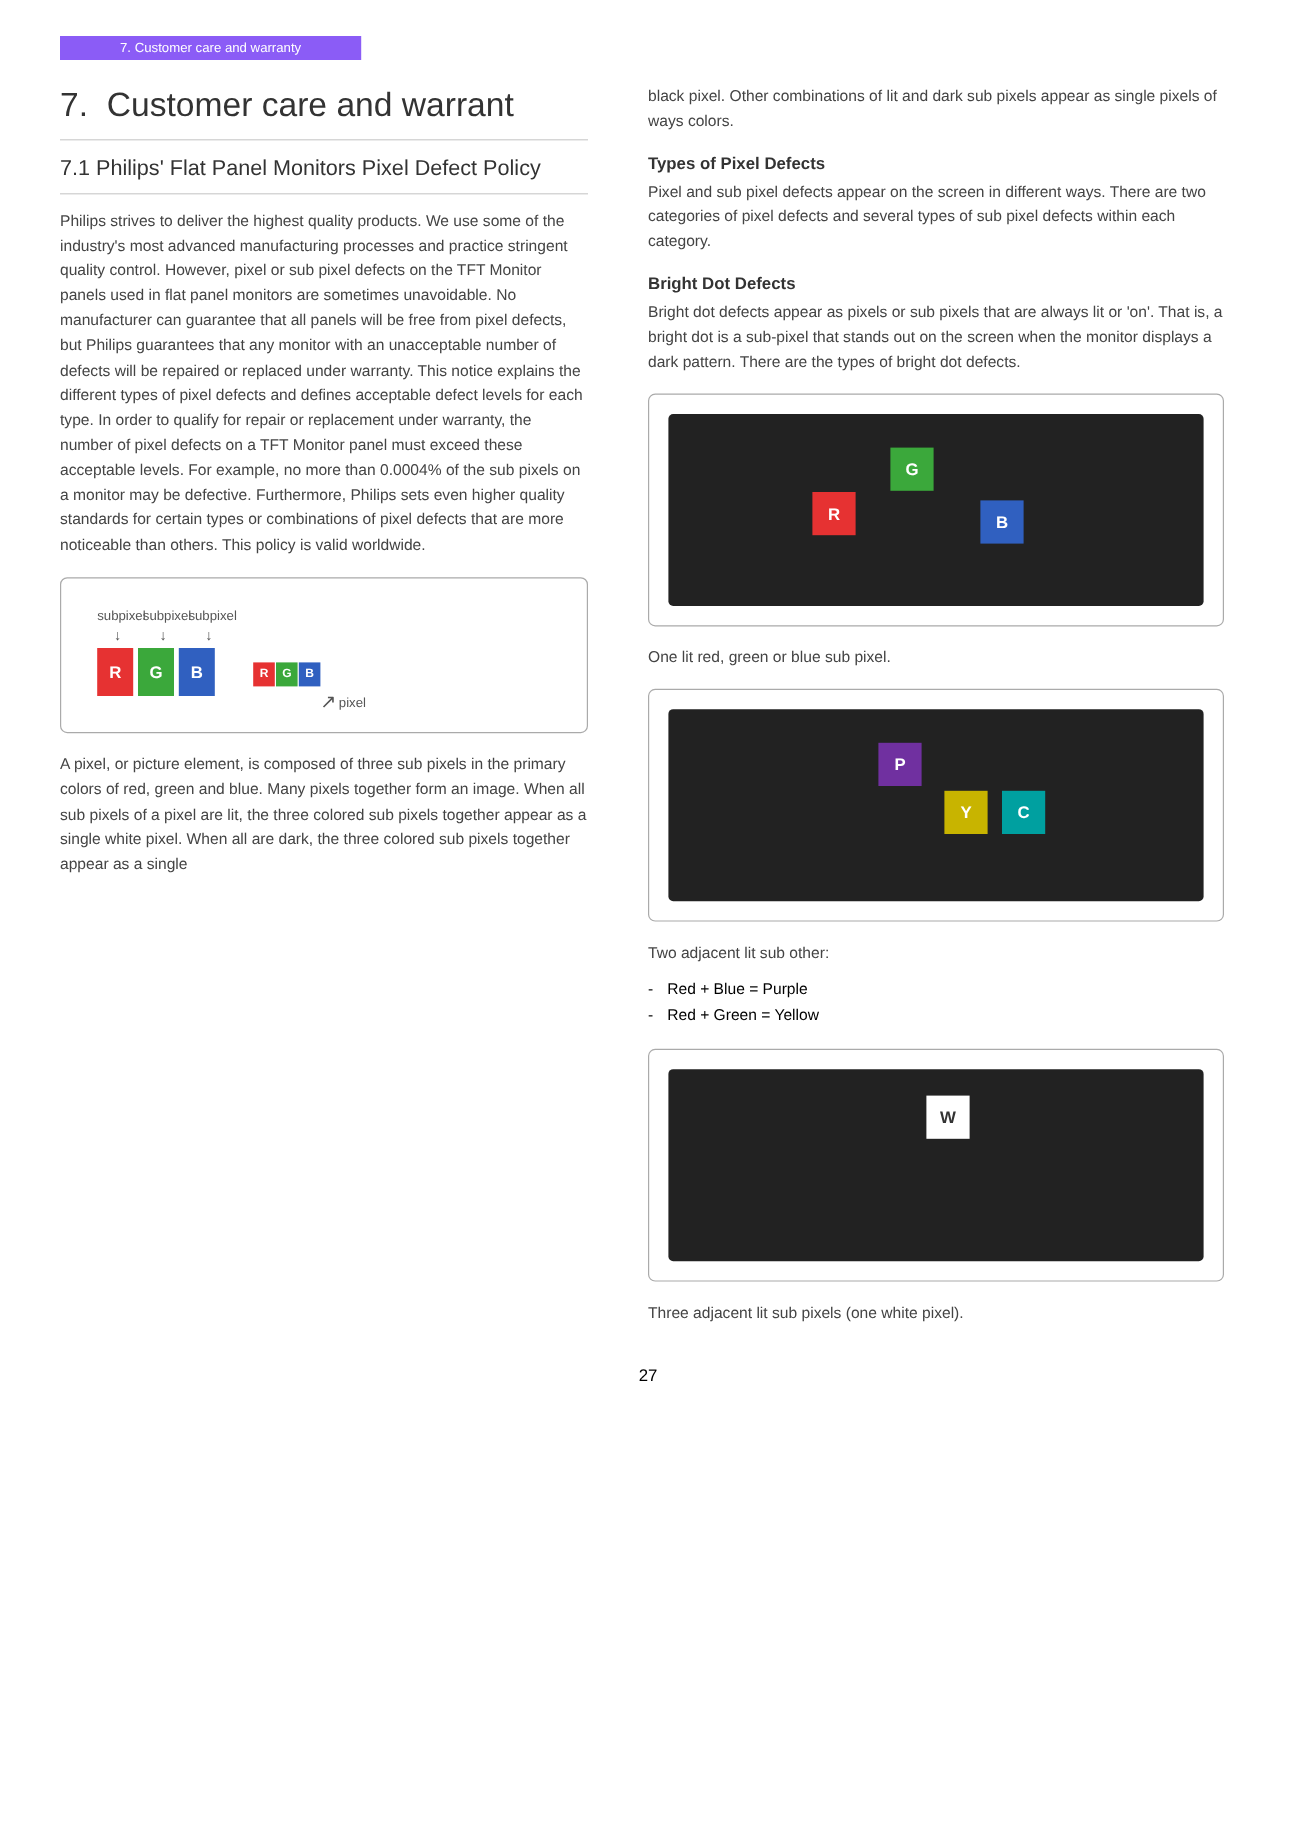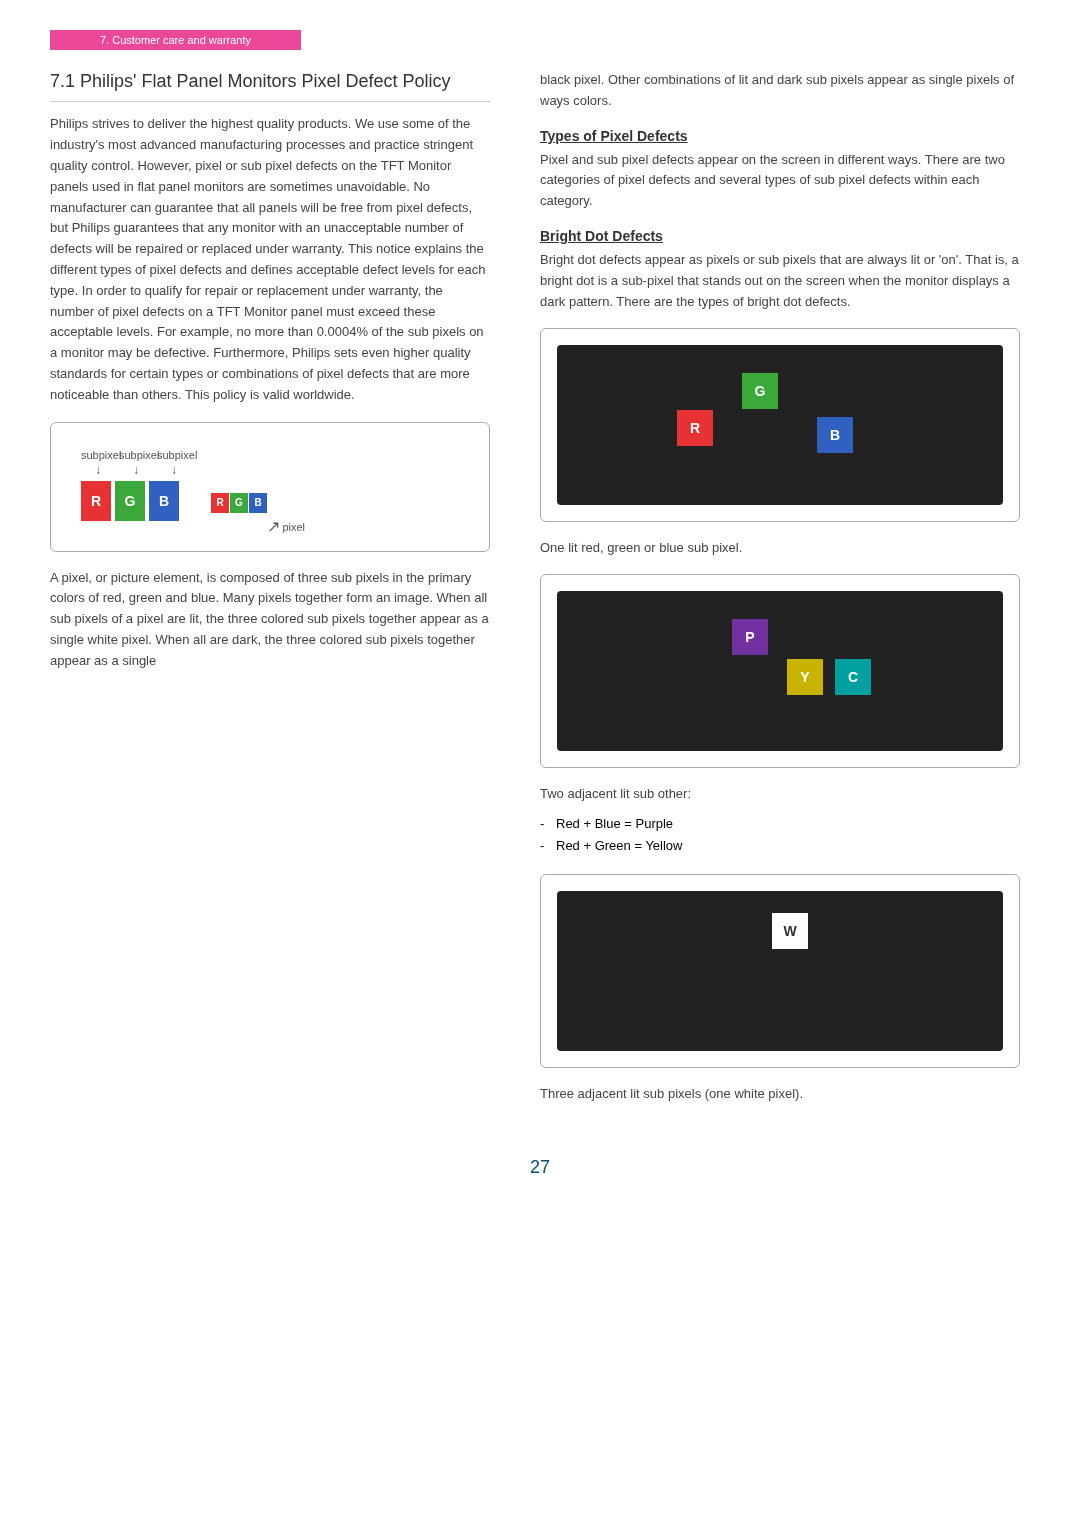--- a/index.html
+++ b/index.html
@@ -17,21 +17,21 @@
       width: 1080px;
       min-height: 1526px;
       background: #fff;
       display: flex;
       flex-direction: column;
       padding: 30px 0 40px 0;
     }
 
     
     .breadcrumb-bar {
-      background: #ec4899;
+      background: #8b5cf6;
       color: #fff;
       font-size: 11px;
       padding: 4px 50px;
       margin-bottom: 20px;
       display: inline-block;
       width: fit-content;
       margin-left: 50px;
     }
 
     .two-col {
@@ -68,21 +68,20 @@
       border-bottom: 1px solid #ccc;
       padding-bottom: 8px;
       line-height: 1.3;
     }
 
     h3 {
       font-size: 14px;
       font-weight: bold;
       margin-bottom: 6px;
       margin-top: 16px;
-      text-decoration: underline;
     }
 
     p {
       font-size: 13px;
       line-height: 1.6;
       margin-bottom: 10px;
       color: #444;
     }
 
     
@@ -209,43 +208,47 @@
       position: relative;
     }
     .list-items li::before {
       content: '-';
       position: absolute;
       left: 0;
     }
 
     .page-number {
       text-align: center;
-      font-size: 18px;
-      color: #0c4a6e;
-      margin-top: 44px;
+      font-size: 14px;
+      color: #000000;
+      margin-top: 25px;
     }
 
     .caption {
       font-size: 13px;
       color: #444;
       margin: 6px 0 10px 0;
       line-height: 1.5;
     }
   </style>
 </head>
 <body>
 
 <div class="page">
 
   <div class="breadcrumb-bar">7. Customer care and warranty</div>
 
   <div class="two-col">
 
     <div class="left-col">
 
+      <h1>
+        <span>7.</span>&nbsp;
+        <span>Customer care and warrant</span>
+      </h1>
 
       <h2>7.1  Philips' Flat Panel Monitors Pixel Defect Policy</h2>
 
       <p>Philips strives to deliver the highest quality products. We use some of the industry's most advanced manufacturing processes and practice stringent quality control. However, pixel or sub pixel defects on the TFT Monitor panels used in flat panel monitors are sometimes unavoidable. No manufacturer can guarantee that all panels will be free from pixel defects, but Philips guarantees that any monitor with an unacceptable number of defects will be repaired or replaced under warranty. This notice explains the different types of pixel defects and defines acceptable defect levels for each type. In order to qualify for repair or replacement under warranty, the number of pixel defects on a TFT Monitor panel must exceed these acceptable levels. For example, no more than 0.0004% of the sub pixels on a monitor may be defective. Furthermore, Philips sets even higher quality standards for certain types or combinations of pixel defects that are more noticeable than others. This policy is valid worldwide.</p>
 
       <div class="diagram-box">
         <div class="subpixel-diagram">
 
           <div style="display:flex; flex-direction:column; gap:0; position:relative;">
             <div style="display:flex; gap:4px; font-size:11px; color:#555; margin-bottom:2px;">

